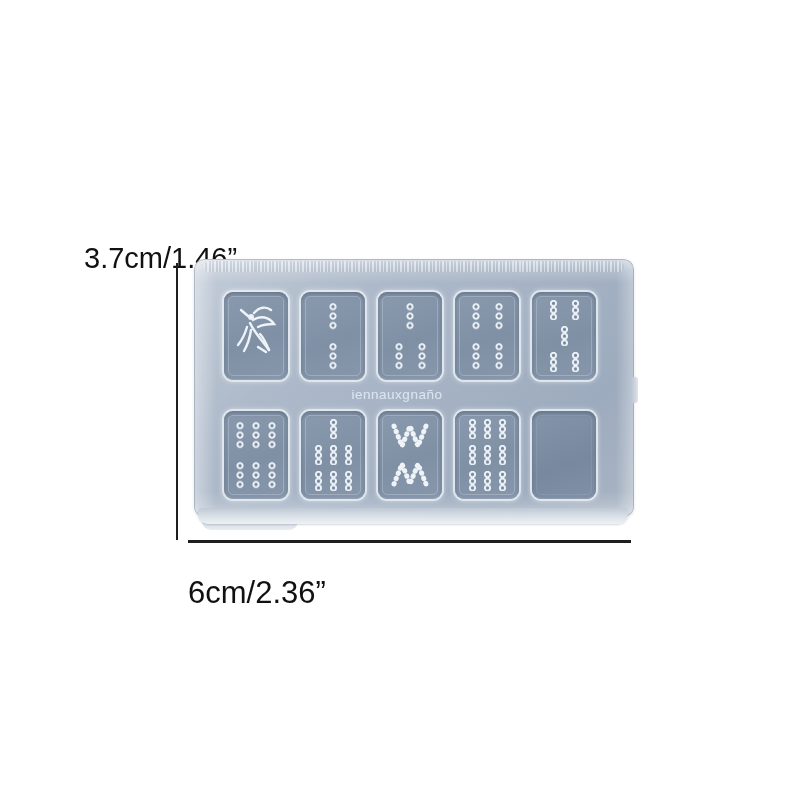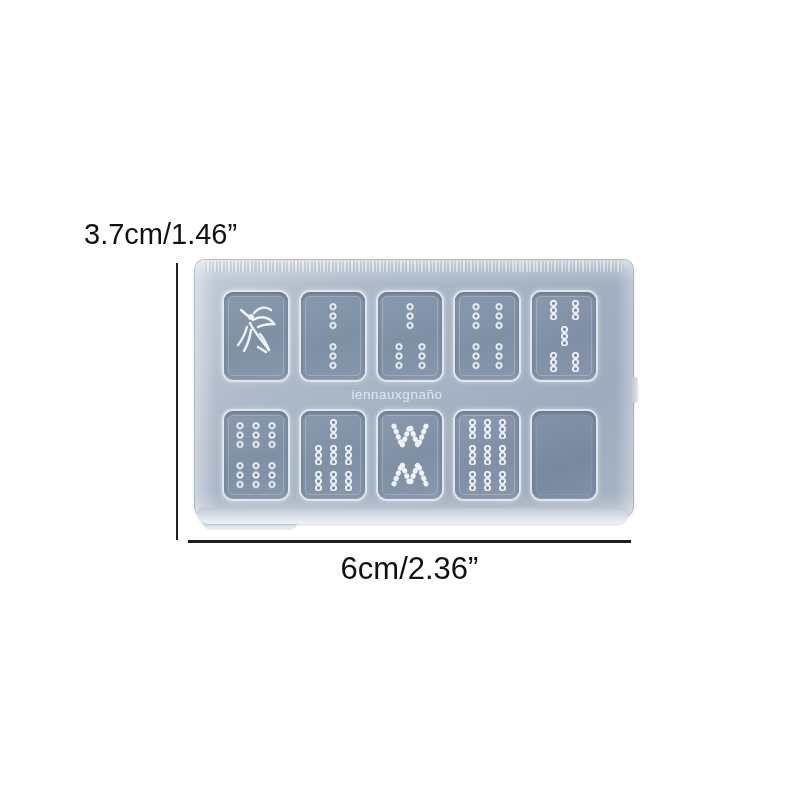--- a/index.html
+++ b/index.html
@@ -5,27 +5,27 @@
   html,body{margin:0;padding:0;}
   body{
     width:800px;height:800px;background:#ffffff;
     font-family:"Liberation Sans", sans-serif;
     position:relative;overflow:hidden;
   }
   .scene{position:absolute;inset:0;}
 
   
   .dim-label{
-    position:absolute;color:#111;white-space:nowrap;
+    position:absolute;color:#111;white-space:nowrap;margin-top:24px;
   }
   .dim-label.height{
     left:84px;top:218px;font-size:29px;
   }
   .dim-label.width{
-    left:188px;top:551px;width:443px;text-align:center;font-size:31px;
+    left:188px;top:551px;width:443px;text-align:left;font-size:31px;
   }
   .dim-line{position:absolute;background:#1f1f1f;}
   .dim-line.vertical{left:176px;top:263px;width:2px;height:277px;}
   .dim-line.horizontal{left:188px;top:540px;width:443px;height:3px;}
 
   
   .mold{
     position:absolute;left:194px;top:259px;width:440px;height:258px;
     border-radius:10px;
     background:

